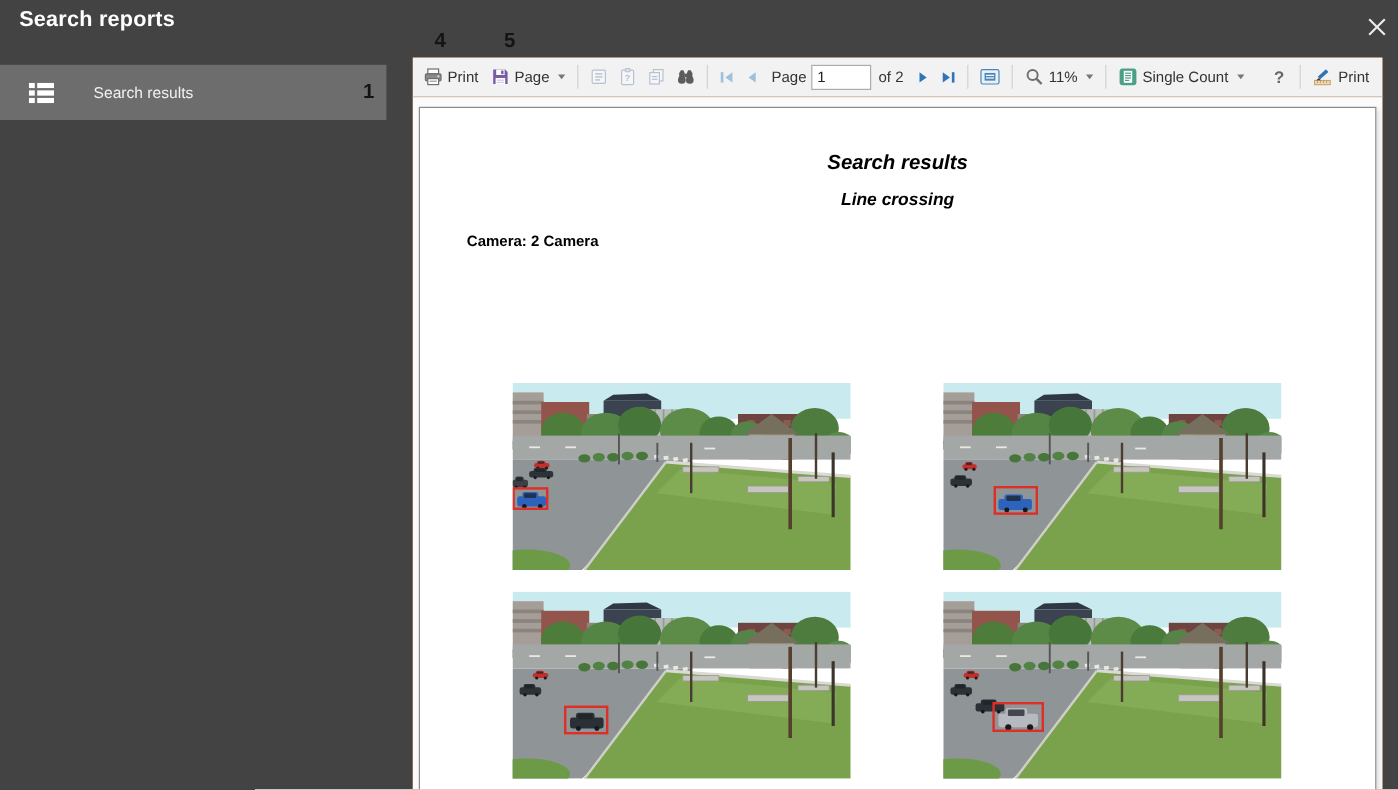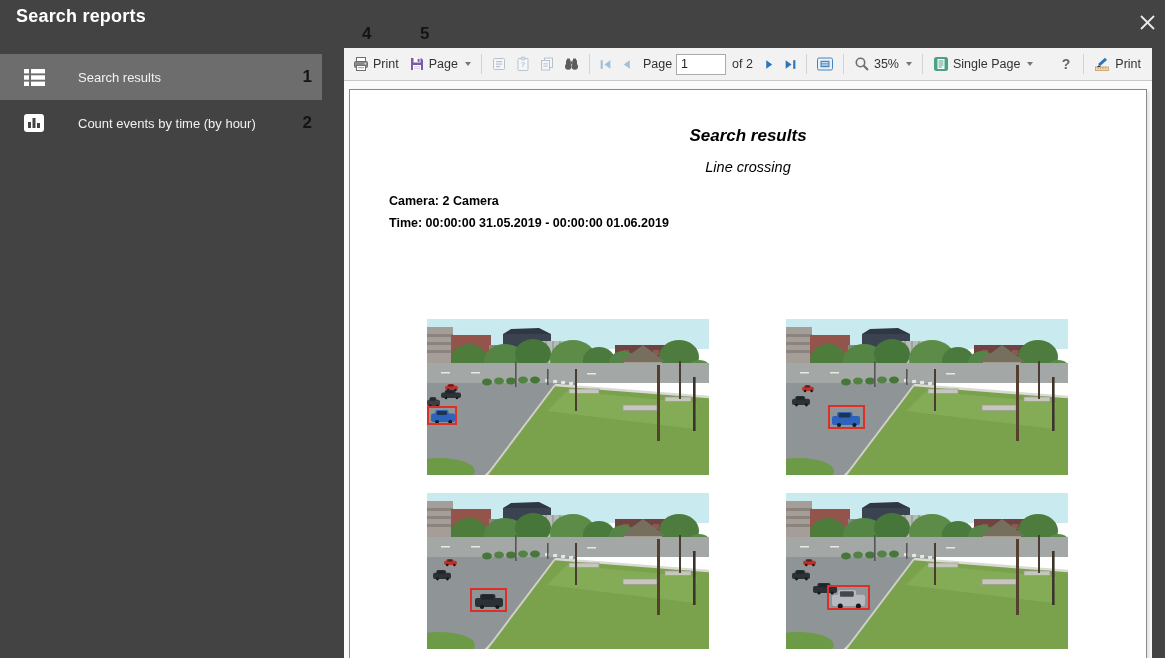--- a/index.html
+++ b/index.html
@@ -46,21 +46,21 @@
   .tb-spacer { flex:1 1 auto; }
   .help-btn { font-size:14px; font-weight:bold; color:#666; padding:2px 8px; cursor:pointer; }
 
   
   .canvas { position:relative; flex:1 1 auto; background:#fbfbfb; overflow:hidden; }
   .page { position:absolute; left:5px; top:8px; width:798px; height:900px;
           background:#ffffff; border:1px solid #8a8a8a; box-shadow:2px 2px 4px rgba(0,0,0,.12); }
   .rpt-title { position:absolute; left:0; top:36px; width:100%; text-align:center;
                font-size:17px; font-weight:bold; font-style:italic; color:#000; }
   .rpt-subtitle { position:absolute; left:0; top:69px; width:100%; text-align:center;
-                  font-size:14.5px; font-weight:normal; font-style:italic; color:#000; }
+                  font-size:14.5px; font-weight:bold; font-style:italic; color:#000; }
   .rpt-camera { position:absolute; left:39px; top:104px; font-size:12.5px; font-weight:bold; color:#000; }
   .rpt-time   { position:absolute; left:39px; top:126px; font-size:12.5px; font-weight:bold; color:#000; }
 
   .snap-grid { position:absolute; left:77px; top:229px;
                display:grid; grid-template-columns:282px 282px;
                column-gap:77px; row-gap:18px; }
   .snapshot { width:282px; height:156px; overflow:hidden; }
   .snapshot svg { display:block; width:282px; height:156px; }
 </style>
 </head>
@@ -92,34 +92,20 @@
               <rect x="7" y="6.3" width="14" height="4.4"></rect>
           <rect x="0" y="12.6" width="5" height="4.4"></rect>
               <rect x="7" y="12.6" width="14" height="4.4"></rect>
         </g>
           </svg>
       </span>
       <span class="mi-label">Search results</span>
       <span class="mi-badge">1</span>
     </div>
 
-    <div class="menu-item">
-      <span class="mi-icon">
-        <svg width="20" height="18" viewBox="0 0 20 18">
-          <rect x="0" y="0" width="20" height="18" rx="3" fill="#ffffff"></rect>
-          <g fill="#434343">
-            <rect x="4" y="8" width="3" height="6"></rect>
-            <rect x="8.5" y="4" width="3" height="10"></rect>
-            <rect x="13" y="9" width="3" height="5"></rect>
-          </g>
-        </svg>
-      </span>
-      <span class="mi-label">Count events by time (by hour)</span>
-      <span class="mi-badge">2</span>
-    </div>
 
   </div>
 
   <div class="viewer">
 
     <div class="toolbar">
 
       <div class="tb-btn">
         <svg width="16" height="16" viewBox="0 0 16 16">
           <rect x="3.5" y="1.5" width="9" height="4" fill="#ffffff" stroke="#6e6e6e"></rect>
@@ -229,38 +215,38 @@
         </svg>
       </div>
 
       <div class="tb-sep"></div>
 
       <div class="tb-btn">
         <svg width="16" height="16" viewBox="0 0 16 16">
           <circle cx="6.5" cy="6.5" r="4.2" fill="none" stroke="#6e6e6e" stroke-width="1.6"></circle>
           <line x1="9.8" y1="9.8" x2="14" y2="14" stroke="#6e6e6e" stroke-width="2"></line>
         </svg>
-        <span>35%</span>
+        <span>11%</span>
         <span class="caret"></span>
       </div>
 
       <div class="tb-sep"></div>
 
       <div class="tb-btn">
         <svg width="16" height="16" viewBox="0 0 16 16">
           <rect x="1" y="1" width="14" height="14" rx="2.5" fill="#4ba187"></rect>
           <rect x="4.5" y="3" width="7" height="10" fill="#ffffff"></rect>
           <g fill="#4ba187">
             <rect x="5.5" y="4.5" width="5" height="1"></rect>
             <rect x="5.5" y="6.5" width="5" height="1"></rect>
             <rect x="5.5" y="8.5" width="5" height="1"></rect>
             <rect x="5.5" y="10.5" width="3.5" height="1"></rect>
           </g>
         </svg>
-        <span>Single Page</span>
+        <span>Single Count</span>
         <span class="caret"></span>
       </div>
 
       <div class="tb-spacer"></div>
 
       <div class="help-btn">?</div>
 
       <div class="tb-sep"></div>
 
       <div class="tb-btn">
@@ -277,21 +263,20 @@
         </svg>
         <span>Print</span>
       </div>
     </div>
 
     <div class="canvas">
       <div class="page">
         <div class="rpt-title">Search results</div>
         <div class="rpt-subtitle">Line crossing</div>
         <div class="rpt-camera">Camera: 2 Camera</div>
-        <div class="rpt-time">Time: 00:00:00 31.05.2019 - 00:00:00 01.06.2019</div>
         <div class="snap-grid">
             <div class="snapshot">
               <svg viewBox="0 0 282 156" preserveAspectRatio="none" xmlns="http://www.w3.org/2000/svg">
     <rect x="0" y="0" width="282" height="30" fill="#c9ebef"></rect>
 
     <rect x="0" y="8" width="26" height="42" fill="#a59d97"></rect>
     <rect x="0" y="15" width="26" height="3" fill="#8b837d"></rect>
     <rect x="0" y="23" width="26" height="3" fill="#8b837d"></rect>
     <rect x="0" y="31" width="26" height="3" fill="#8b837d"></rect>
     <rect x="24" y="16" width="40" height="32" fill="#93544b"></rect>

